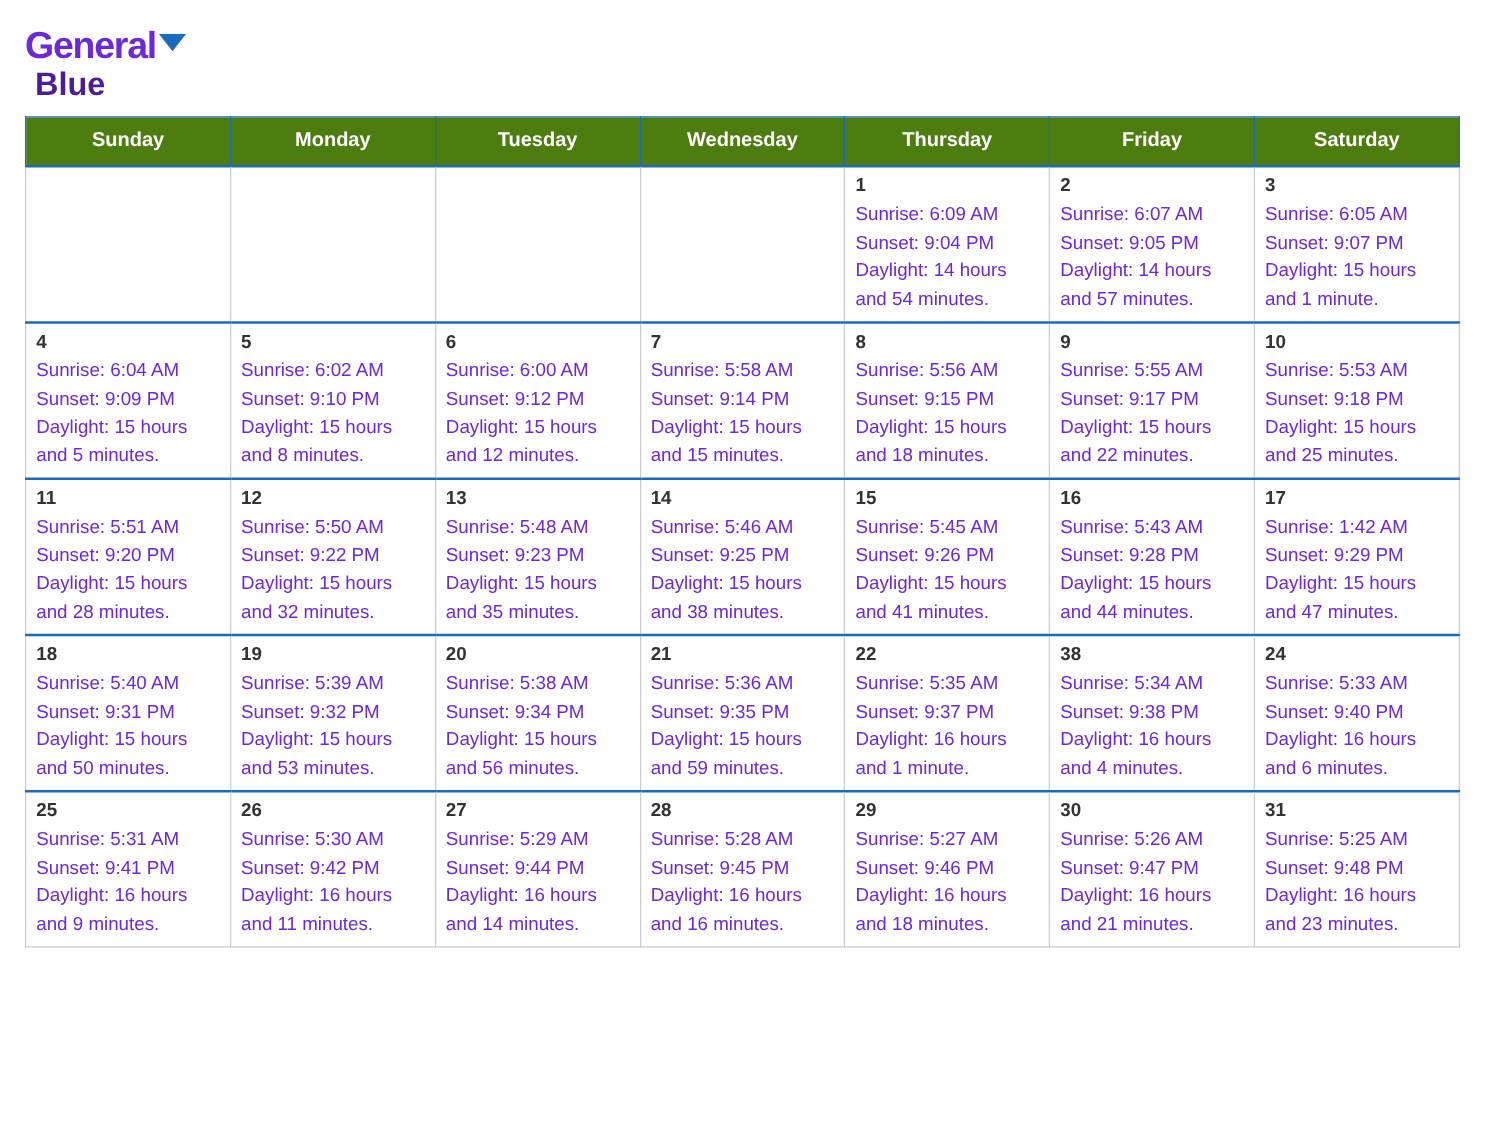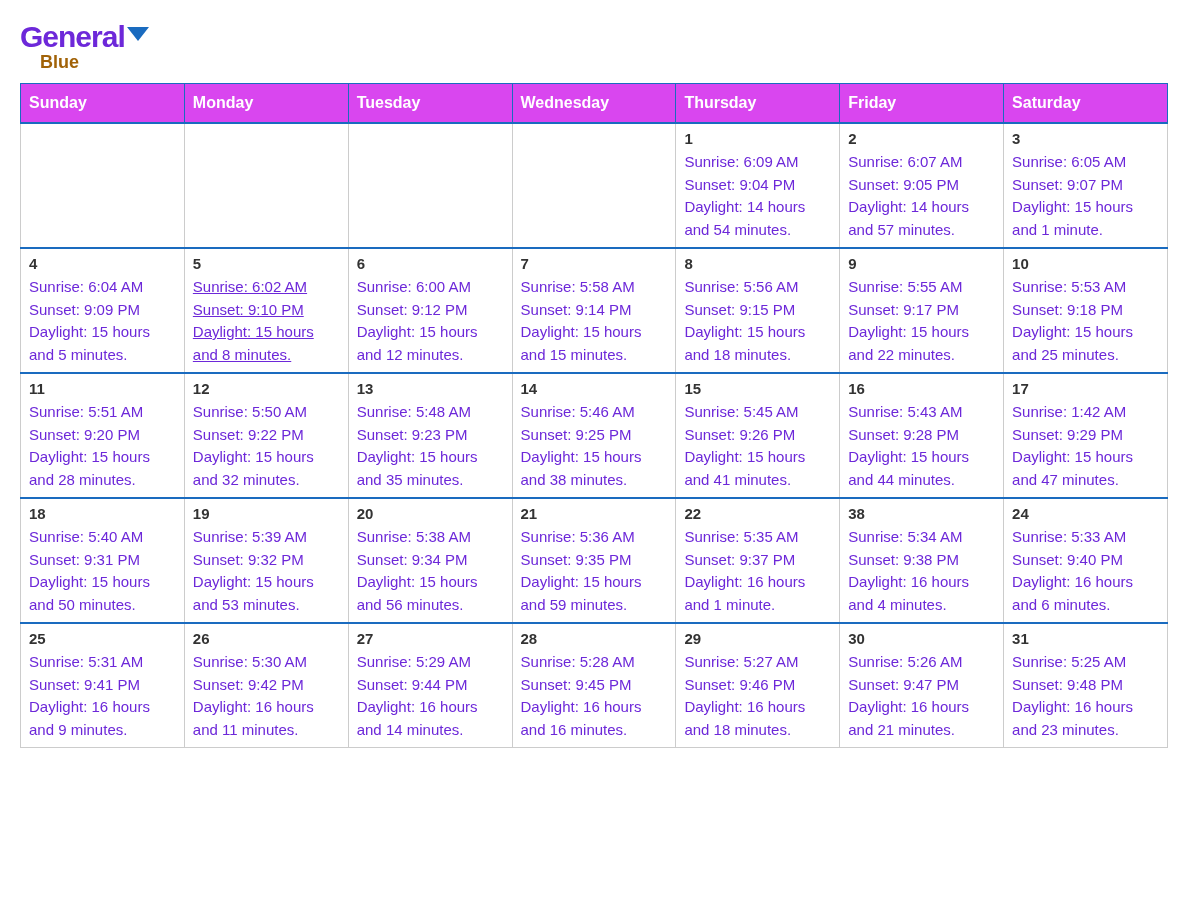--- a/index.html
+++ b/index.html
@@ -35,26 +35,26 @@
       font-size: 22px;
       color: #333;
       margin-top: 4px;
     }
     .calendar {
       width: 100%;
       border-collapse: collapse;
       margin-top: 10px;
     }
     .calendar th {
-      background-color: #d946ef;
+      background-color: #4d7c0f;
       color: #fff;
       font-size: 16px;
       font-weight: bold;
       padding: 10px 8px;
-      text-align: left;
+      text-align: center;
       border: 1px solid #1a6bbf;
     }
     .calendar td {
       border: 1px solid #ccc;
       vertical-align: top;
       padding: 6px 8px;
       width: calc(100% / 7);
       height: 120px;
     }
     .calendar tr:first-child td {
@@ -88,21 +88,21 @@
 <body>
 
 <div class="header">
   <div class="logo">
     <div class="logo-wrapper">
       <span style="font-size:30px;font-weight:bold;color:#6d28d9;letter-spacing:-1px;">General</span>
       <svg width="22" height="22" viewBox="0 0 22 22" style="margin-left:2px;margin-top:2px;">
         <polygon points="0,0 22,0 11,14" fill="#1a6bbf"></polygon>
       </svg>
     </div>
-    <span style="font-size:18px;font-weight:bold;color:#a16207;display:block;margin-top:-2px;margin-left:20px;">Blue</span>
+    <span style="font-size:26px;font-weight:bold;color:#4c1d95;display:block;margin-top:-2px;margin-left:8px;">Blue</span>
   </div>
 </div>
 
 <table class="calendar">
   <thead>
     <tr>
     <th>Sunday</th>
         <th>Monday</th>
         <th>Tuesday</th>
         <th>Wednesday</th>
@@ -142,21 +142,21 @@
       <tr>
         <td>
           <span class="day-number">4</span>
           <div class="day-info" style="white-space: pre-line;">Sunrise: 6:04 AM
 Sunset: 9:09 PM
 Daylight: 15 hours
 and 5 minutes.</div>
         </td>
         <td>
           <span class="day-number">5</span>
-          <div class="day-info" style="white-space: pre-line; text-decoration: underline;">Sunrise: 6:02 AM
+          <div class="day-info" style="white-space: pre-line;">Sunrise: 6:02 AM
 Sunset: 9:10 PM
 Daylight: 15 hours
 and 8 minutes.</div>
         </td>
         <td>
           <span class="day-number">6</span>
           <div class="day-info" style="white-space: pre-line;">Sunrise: 6:00 AM
 Sunset: 9:12 PM
 Daylight: 15 hours
 and 12 minutes.</div>

